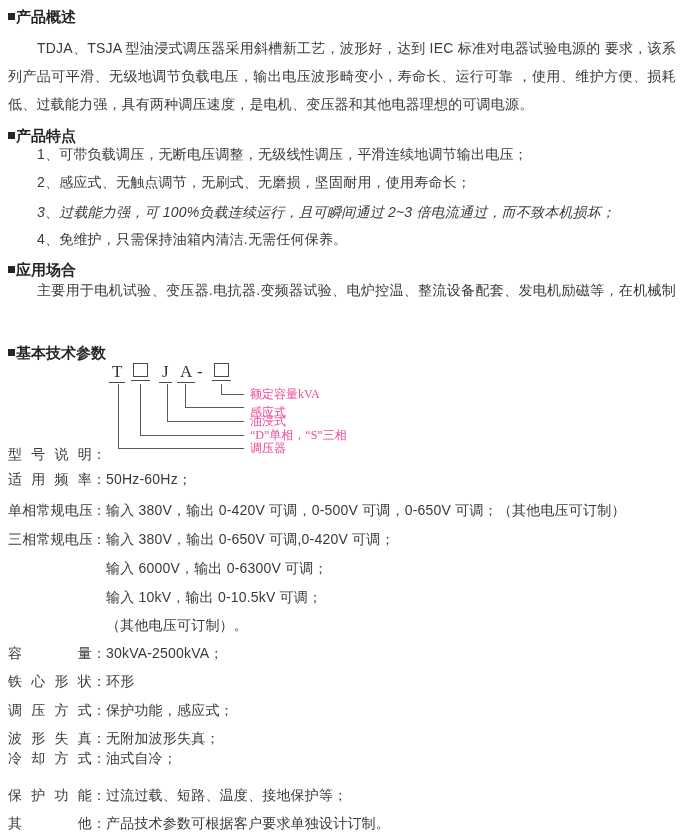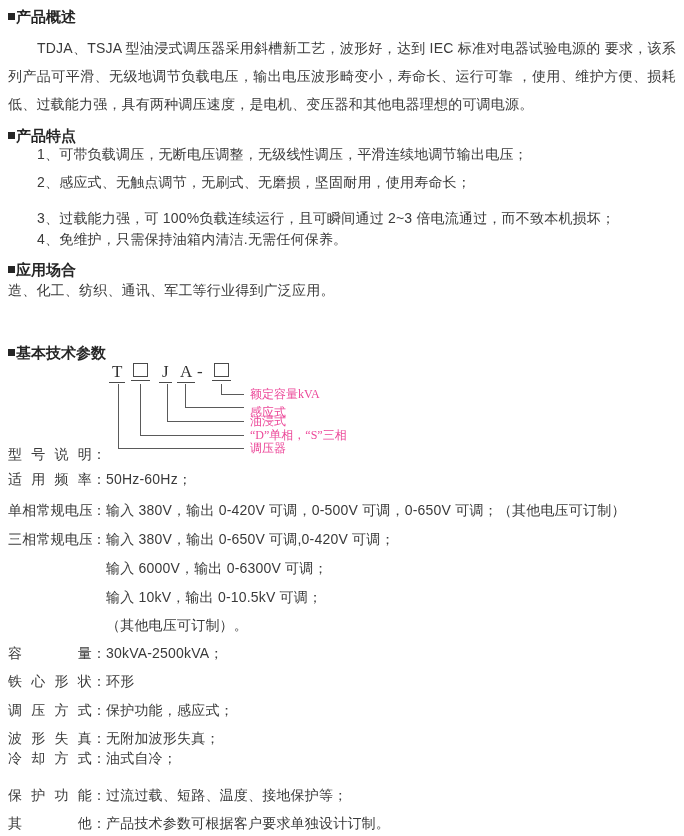--- a/index.html
+++ b/index.html
@@ -118,27 +118,27 @@
 <div class="abs para" style="top:34px;">
   <div class="pline fill indent">TDJA、TSJA 型油浸式调压器采用斜槽新工艺，波形好，达到 IEC 标准对电器试验电源的 要求，该系</div>
   <div class="pline fill">列产品可平滑、无级地调节负载电压，输出电压波形畸变小，寿命长、运行可靠 ，使用、维护方便、损耗</div>
   <div class="pline">低、过载能力强，具有两种调压速度，是电机、变压器和其他电器理想的可调电源。</div>
 </div>
 
 <div class="abs heading" style="top:127px;"><span class="bullet"></span><span>产品特点</span></div>
 
 <div class="abs item" style="top:146px;">1、可带负载调压，无断电压调整，无级线性调压，平滑连续地调节输出电压；</div>
 <div class="abs item" style="top:174px;">2、感应式、无触点调节，无刷式、无磨损，坚固耐用，使用寿命长；</div>
-<div class="abs item" style="top:210px;">3、过载能力强，可 100%负载连续运行，且可瞬间通过 2~3 倍电流通过，而不致本机损坏；</div>
+<div class="abs item" style="top:204px;font-style:italic;">3、过载能力强，可 100%负载连续运行，且可瞬间通过 2~3 倍电流通过，而不致本机损坏；</div>
 <div class="abs item" style="top:231px;">4、免维护，只需保持油箱内清洁.无需任何保养。</div>
 
 <div class="abs heading" style="top:261px;"><span class="bullet"></span><span>应用场合</span></div>
 
 <div class="abs para" style="top:275px;line-height:30px;">
-  <div class="pline">造、化工、纺织、通讯、军工等行业得到广泛应用。</div>
+  <div class="pline fill indent" style="height:30px;">主要用于电机试验、变压器.电抗器.变频器试验、电炉控温、整流设备配套、发电机励磁等，在机械制</div>
 </div>
 
 <div class="abs heading" style="top:344px;"><span class="bullet"></span><span>基本技术参数</span></div>
 
 <div>
   <span class="mchar" style="left:109px;">T</span>
   <span class="mboxwrap" style="left:131px;">
       <span class="mbox"></span>
     </span>
   <span class="mchar" style="left:159px;">J</span>

